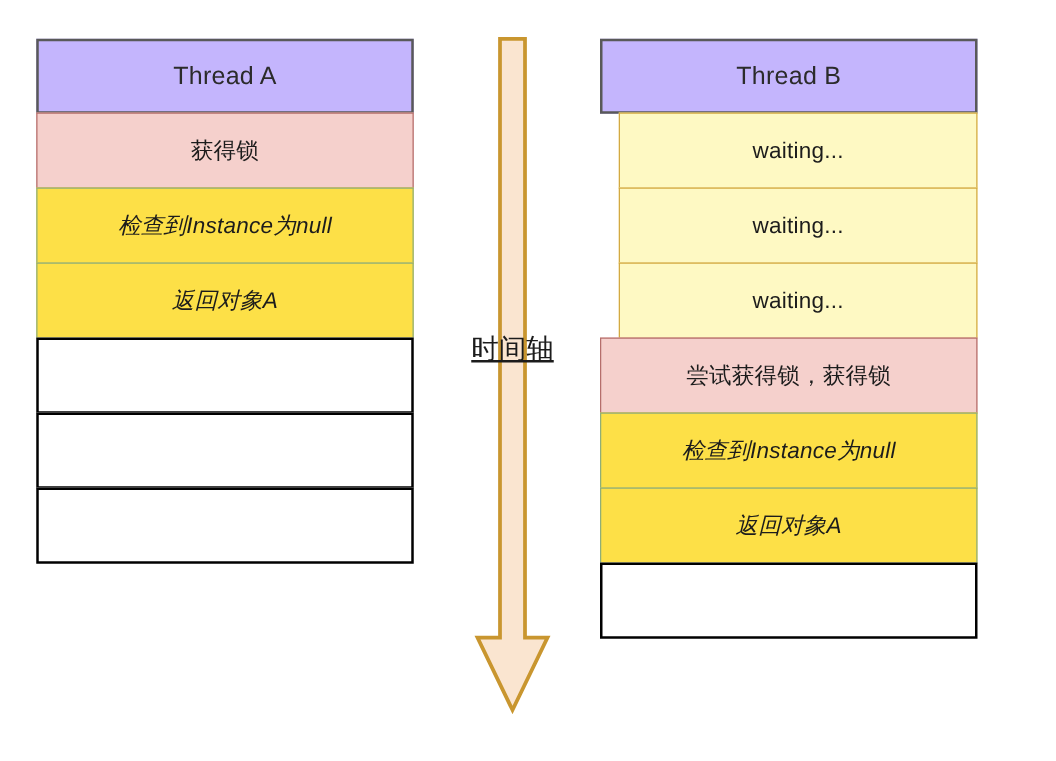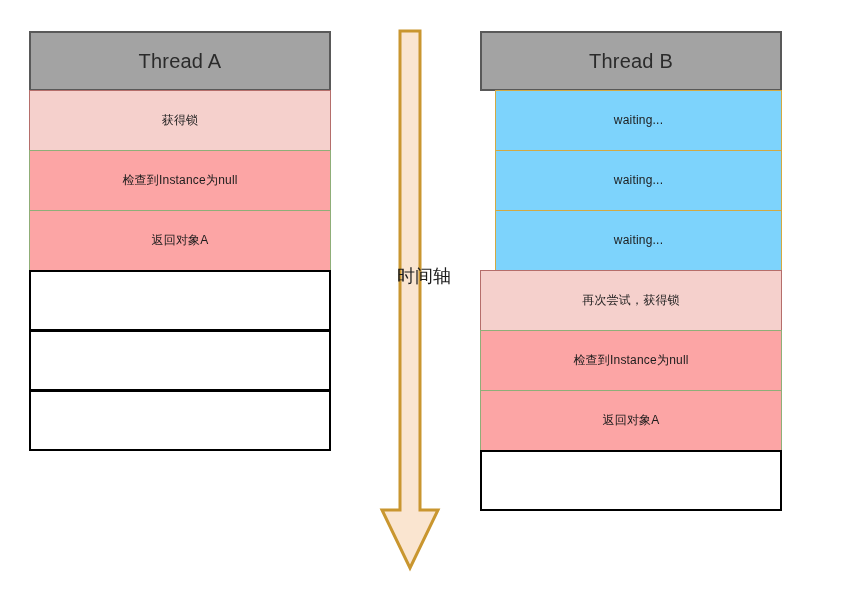--- a/index.html
+++ b/index.html
@@ -33,56 +33,57 @@
   }
   #thread-a-column { left: 29px; }
   #thread-b-column { left: 480px; }
 
   .cell {
     box-sizing: border-box;
     height: 61px;
     display: flex;
     align-items: center;
     justify-content: center;
-    font-size: 12px;
+    font-size: 18px;
     line-height: 1.2;
     color: #1c1c1c;
     text-align: center;
     letter-spacing: 0.2px;
     border-style: solid;
     border-width: 1px;
     margin-top: -1px;
   }
   .cell:first-child { margin-top: 0; }
 
   
   .cell.header {
-    background: #a3a3a3;
+    background: #c4b5fd;
     border-color: #595959;
     border-width: 2px;
     color: #2b2b2b;
     font-size: 20px;
     height: 60px;
   }
 
   
   .cell.lock {
     background: #f5d0cc;
     border-color: #b56e6b;
   }
 
   
   .cell.work {
-    background: #fca5a5;
+    background: #fde047;
     border-color: #8fae78;
+    font-style: italic;
   }
 
   
   .cell.wait {
-    background: #7dd3fc;
+    background: #fef9c3;
     border-color: #d3a942;
     margin-left: 15px;
   }
 
   
   .cell.empty {
     background: #ffffff;
     border-color: #000000;
     border-width: 2px;
   }
@@ -95,27 +96,28 @@
     width: 96px;
     height: 552px;
   }
   #timeline svg {
     display: block;
     width: 96px;
     height: 552px;
   }
   #timeline-label {
     position: absolute;
-    left: 376px;
+    left: 362px;
     top: 264px;
     width: 96px;
     text-align: center;
-    font-size: 18px;
+    font-size: 22px;
     color: #1c1c1c;
     pointer-events: none;
+    text-decoration: underline;
   }
 </style>
 </head>
 <body>
 
 <div id="canvas">
 
   <div class="thread-col" id="thread-a-column">
     <div class="cell header">Thread A</div>
   <div class="cell lock">获得锁</div>
@@ -131,19 +133,19 @@
       <polygon points="38,3 58,3 58,482 76,482 48,540 20,482 38,482" fill="#fae5d0" stroke="#c9962f" stroke-width="3" stroke-linejoin="miter"></polygon>
     </svg>
   </div>
   <div id="timeline-label">时间轴</div>
 
   <div class="thread-col" id="thread-b-column">
     <div class="cell header">Thread B</div>
       <div class="cell wait">waiting...</div>
       <div class="cell wait">waiting...</div>
       <div class="cell wait">waiting...</div>
-      <div class="cell lock">再次尝试，获得锁</div>
+      <div class="cell lock">尝试获得锁，获得锁</div>
       <div class="cell work">检查到Instance为null</div>
       <div class="cell work">返回对象A</div>
       <div class="cell empty"></div>
     </div>
 
 </div>
 
 </body></html>

